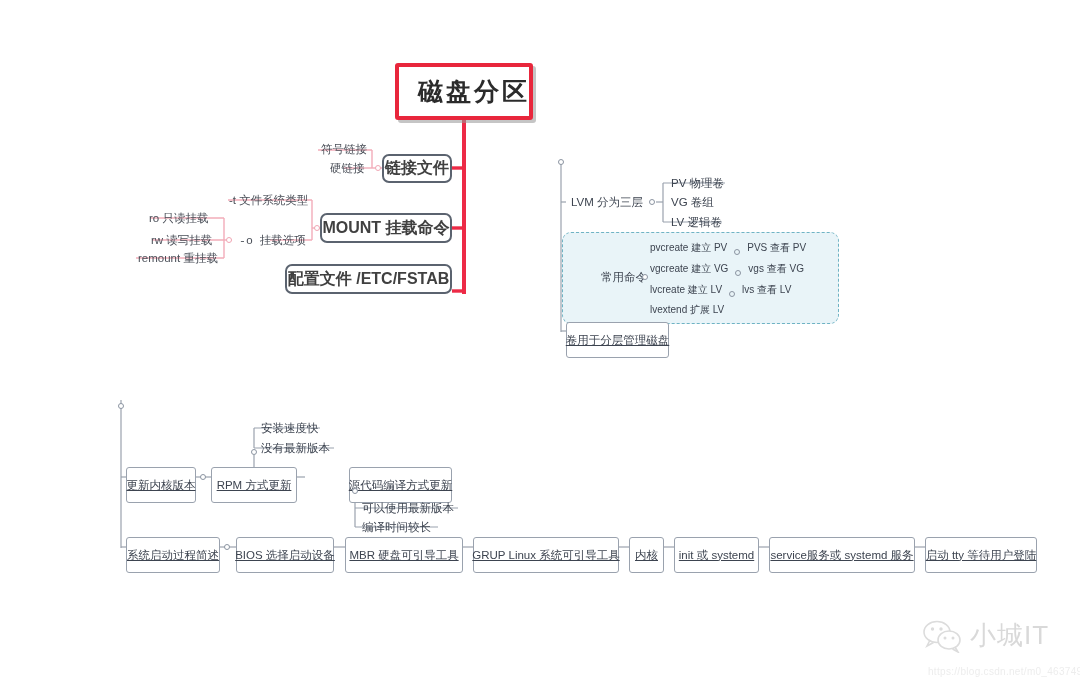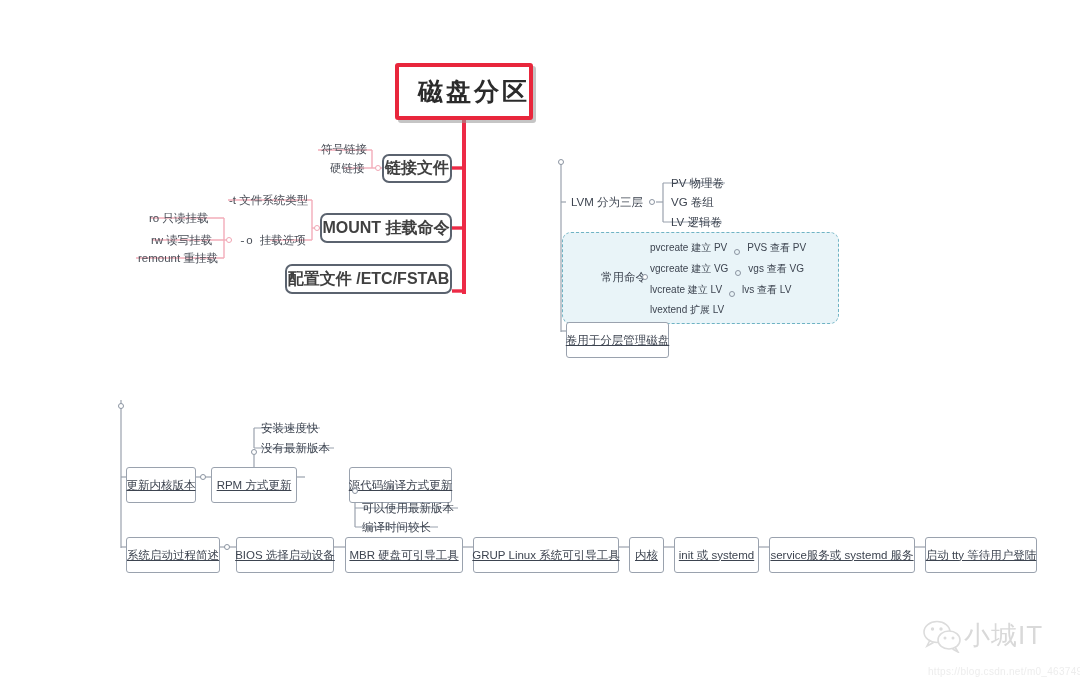--- a/index.html
+++ b/index.html
@@ -81,21 +81,21 @@
   
   .dot {
     position: absolute; width: 6px; height: 6px;
     border: 1px solid #8b94a1; border-radius: 50%;
     background: #ffffff; box-sizing: border-box;
   }
   .dot.pink { border-color: #f0a6b4; }
 
   
   .watermark {
-    position: absolute; display: flex; align-items: center; gap: 0;
+    position: absolute; display: flex; align-items: center; gap: 6px;
     color: #d7d7d7; user-select: none; justify-content: flex-end;
   }
   .wm-text { font-size: 26px; letter-spacing: 1px; color: #d9d9d9; }
   .wm-url { position: absolute; font-size: 10px; color: #ededed; letter-spacing: .3px; }
 </style>
 </head>
 <body>
 
 <div id="canvas">
 

